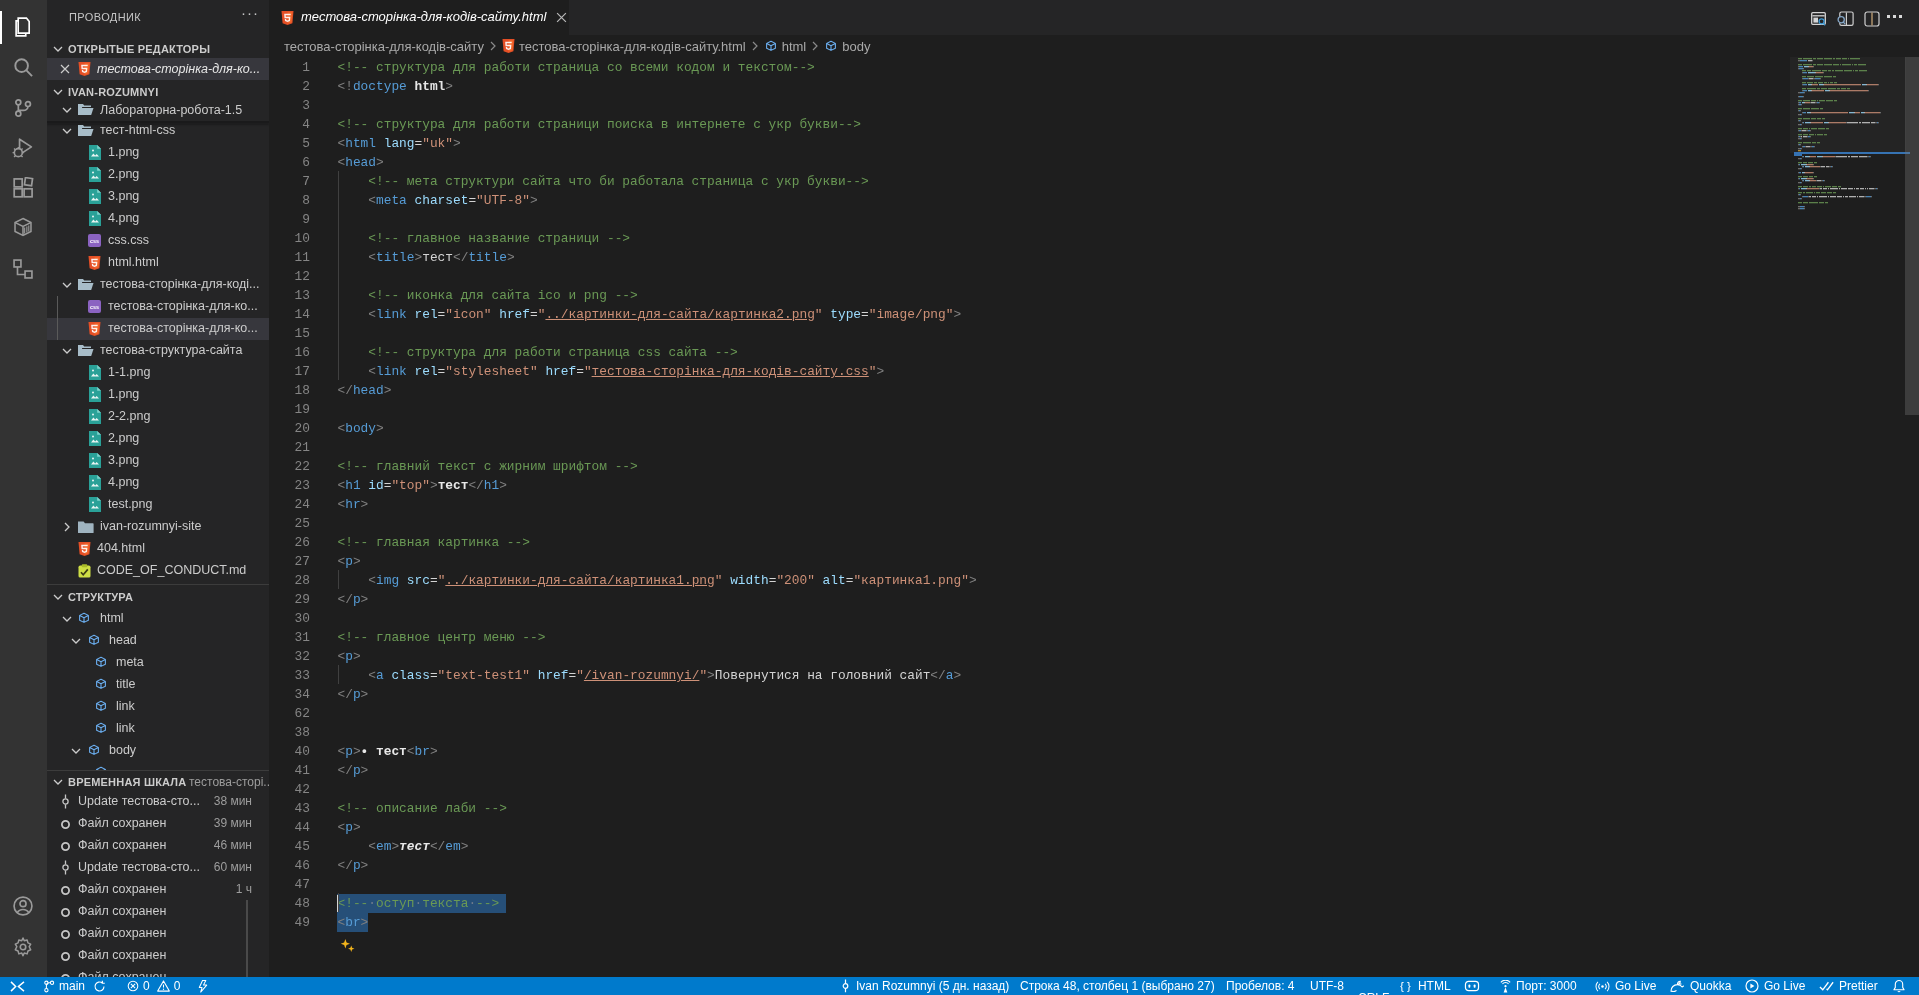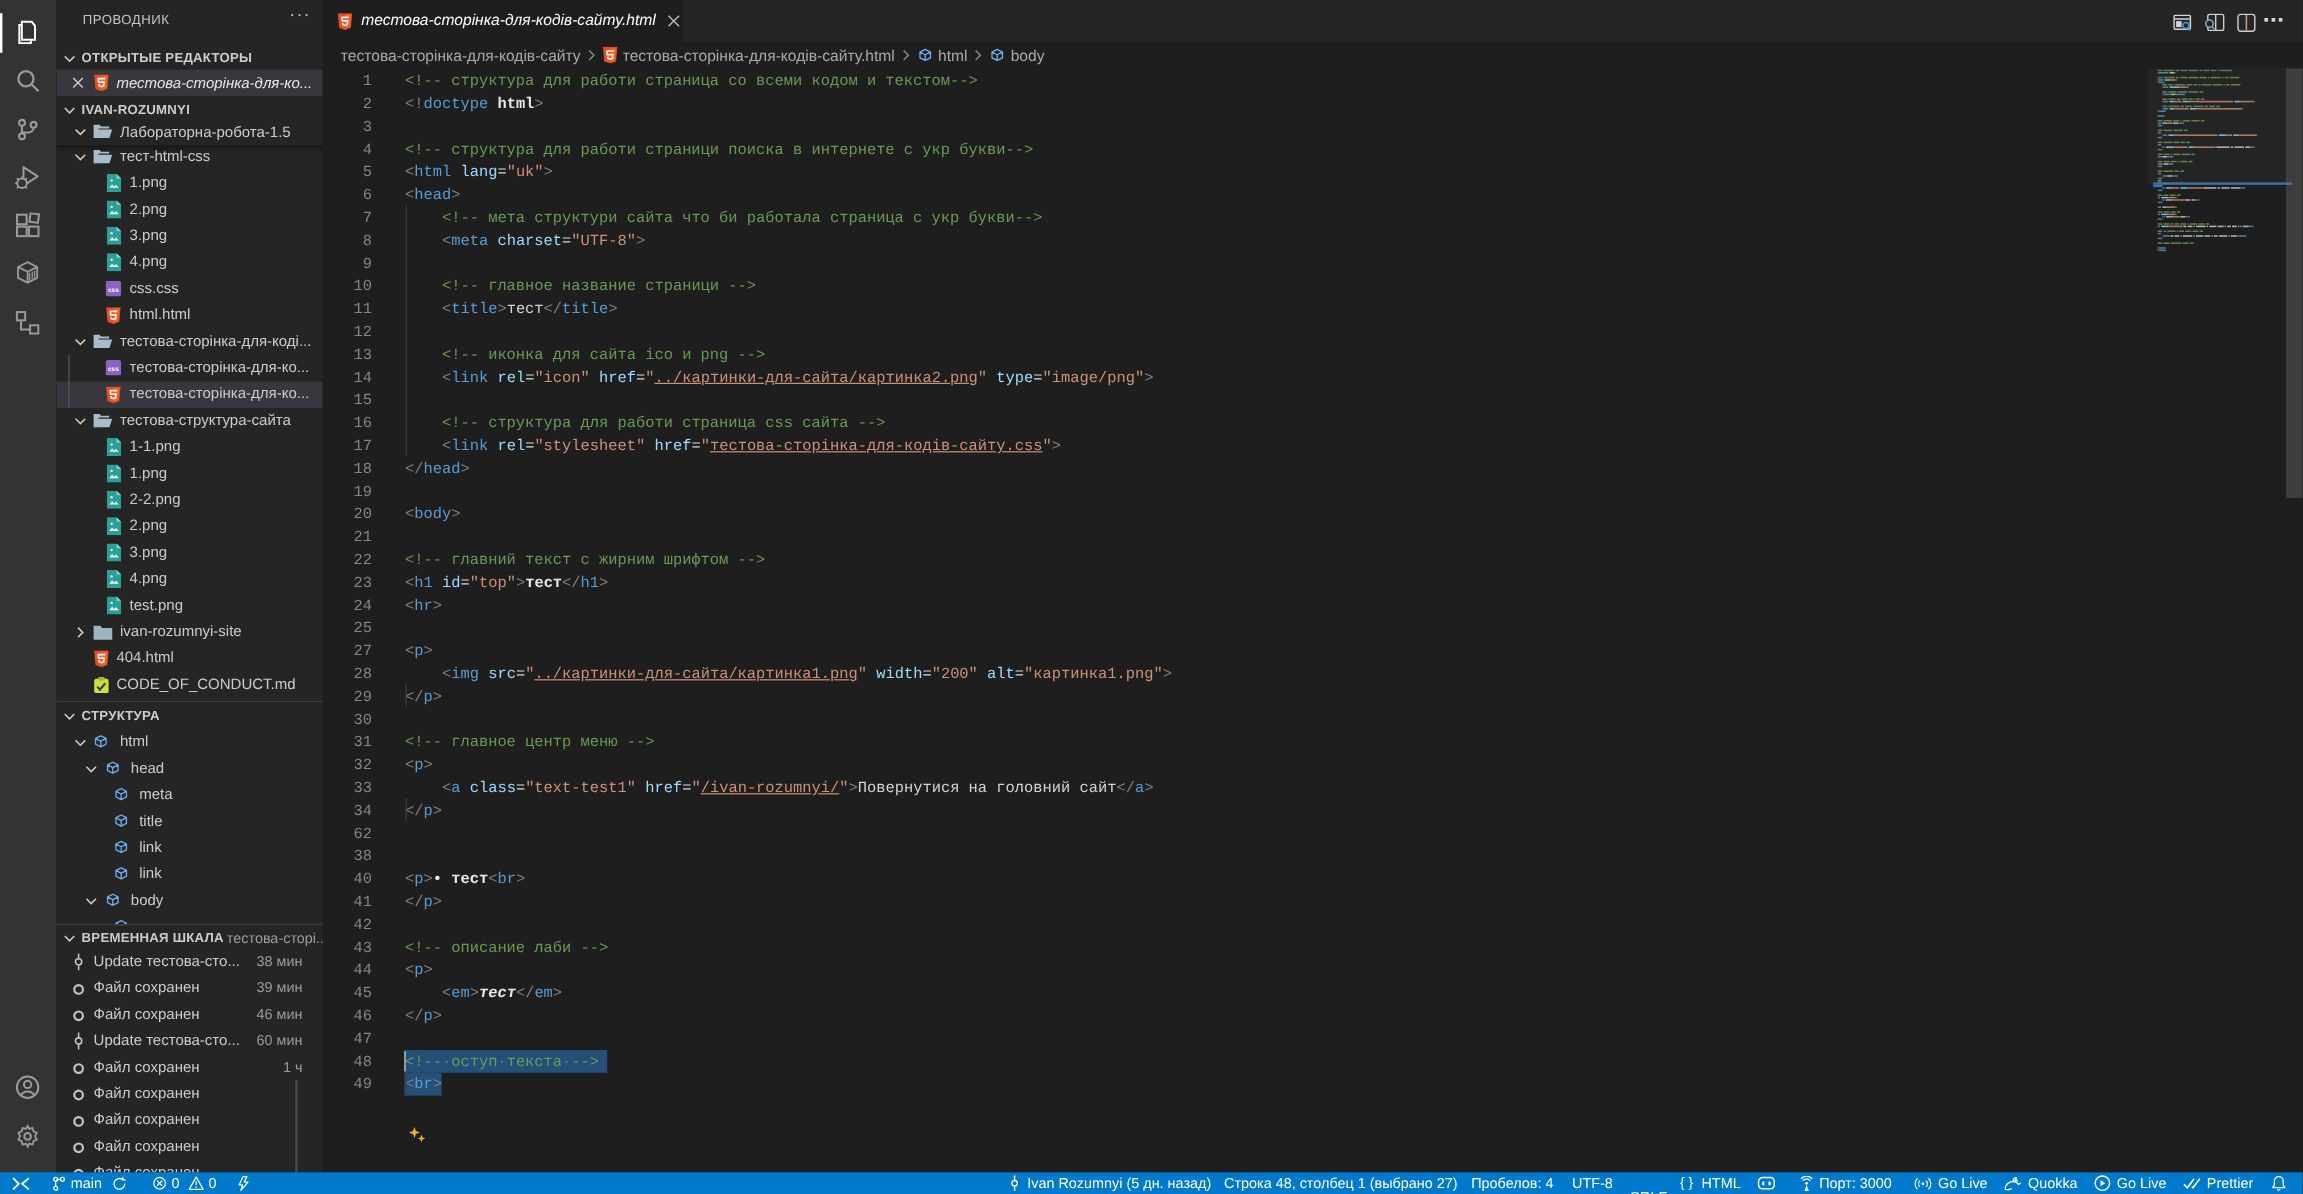--- a/index.html
+++ b/index.html
@@ -517,20 +517,21 @@
       <div class="cl"><span class="ln">16</span><span class="ct"><span style="color:#D4D4D4">&nbsp;&nbsp;&nbsp;&nbsp;</span><span style="color:#6A9955">&lt;!--&nbsp;структура&nbsp;для&nbsp;работи&nbsp;страница&nbsp;css&nbsp;сайта&nbsp;--&gt;</span></span></div>
       <div class="cl"><span class="ln">17</span><span class="ct"><span style="color:#D4D4D4">&nbsp;&nbsp;&nbsp;&nbsp;</span><span style="color:#808080">&lt;</span><span style="color:#569CD6">link</span><span style="color:#D4D4D4">&nbsp;</span><span style="color:#9CDCFE">rel</span><span style="color:#D4D4D4">=</span><span style="color:#CE9178">"stylesheet"</span><span style="color:#D4D4D4">&nbsp;</span><span style="color:#9CDCFE">href</span><span style="color:#D4D4D4">=</span><span style="color:#CE9178">"</span><span style="color:#CE9178;text-decoration:underline">тестова-сторінка-для-кодів-сайту.css</span><span style="color:#CE9178">"</span><span style="color:#808080">&gt;</span></span></div>
       <div class="cl"><span class="ln">18</span><span class="ct"><span style="color:#808080">&lt;/</span><span style="color:#569CD6">head</span><span style="color:#808080">&gt;</span></span></div>
       <div class="cl"><span class="ln">19</span><span class="ct"></span></div>
       <div class="cl"><span class="ln">20</span><span class="ct"><span style="color:#808080">&lt;</span><span style="color:#569CD6">body</span><span style="color:#808080">&gt;</span></span></div>
       <div class="cl"><span class="ln">21</span><span class="ct"></span></div>
       <div class="cl"><span class="ln">22</span><span class="ct"><span style="color:#6A9955">&lt;!--&nbsp;главний&nbsp;текст&nbsp;с&nbsp;жирним&nbsp;шрифтом&nbsp;--&gt;</span></span></div>
       <div class="cl"><span class="ln">23</span><span class="ct"><span style="color:#808080">&lt;</span><span style="color:#569CD6">h1</span><span style="color:#D4D4D4">&nbsp;</span><span style="color:#9CDCFE">id</span><span style="color:#D4D4D4">=</span><span style="color:#CE9178">"top"</span><span style="color:#808080">&gt;</span><span style="color:#D4D4D4;font-weight:bold;color:#e8e8e8">тест</span><span style="color:#808080">&lt;/</span><span style="color:#569CD6">h1</span><span style="color:#808080">&gt;</span></span></div>
       <div class="cl"><span class="ln">24</span><span class="ct"><span style="color:#808080">&lt;</span><span style="color:#569CD6">hr</span><span style="color:#808080">&gt;</span></span></div>
       <div class="cl"><span class="ln">25</span><span class="ct"></span></div>
+      <div class="cl"><span class="ln">26</span><span class="ct"><span style="color:#6A9955">&lt;!--&nbsp;главная&nbsp;картинка&nbsp;--&gt;</span></span></div>
       <div class="cl"><span class="ln">27</span><span class="ct"><span style="color:#808080">&lt;</span><span style="color:#569CD6">p</span><span style="color:#808080">&gt;</span></span></div>
       <div class="cl"><span class="ln">28</span><span class="ct"><span style="color:#D4D4D4">&nbsp;&nbsp;&nbsp;&nbsp;</span><span style="color:#808080">&lt;</span><span style="color:#569CD6">img</span><span style="color:#D4D4D4">&nbsp;</span><span style="color:#9CDCFE">src</span><span style="color:#D4D4D4">=</span><span style="color:#CE9178">"</span><span style="color:#CE9178;text-decoration:underline">../картинки-для-сайта/картинка1.png</span><span style="color:#CE9178">"</span><span style="color:#D4D4D4">&nbsp;</span><span style="color:#9CDCFE">width</span><span style="color:#D4D4D4">=</span><span style="color:#CE9178">"200"</span><span style="color:#D4D4D4">&nbsp;</span><span style="color:#9CDCFE">alt</span><span style="color:#D4D4D4">=</span><span style="color:#CE9178">"картинка1.png"</span><span style="color:#808080">&gt;</span></span></div>
       <div class="cl"><span class="ln">29</span><span class="ct"><span style="color:#808080">&lt;/</span><span style="color:#569CD6">p</span><span style="color:#808080">&gt;</span></span></div>
       <div class="cl"><span class="ln">30</span><span class="ct"></span></div>
       <div class="cl"><span class="ln">31</span><span class="ct"><span style="color:#6A9955">&lt;!--&nbsp;главное&nbsp;центр&nbsp;меню&nbsp;--&gt;</span></span></div>
       <div class="cl"><span class="ln">32</span><span class="ct"><span style="color:#808080">&lt;</span><span style="color:#569CD6">p</span><span style="color:#808080">&gt;</span></span></div>
       <div class="cl"><span class="ln">33</span><span class="ct"><span style="color:#D4D4D4">&nbsp;&nbsp;&nbsp;&nbsp;</span><span style="color:#808080">&lt;</span><span style="color:#569CD6">a</span><span style="color:#D4D4D4">&nbsp;</span><span style="color:#9CDCFE">class</span><span style="color:#D4D4D4">=</span><span style="color:#CE9178">"text-test1"</span><span style="color:#D4D4D4">&nbsp;</span><span style="color:#9CDCFE">href</span><span style="color:#D4D4D4">=</span><span style="color:#CE9178">"</span><span style="color:#CE9178;text-decoration:underline">/ivan-rozumnyi/</span><span style="color:#CE9178">"</span><span style="color:#808080">&gt;</span><span style="color:#D4D4D4">Повернутися&nbsp;на&nbsp;головний&nbsp;сайт</span><span style="color:#808080">&lt;/</span><span style="color:#569CD6">a</span><span style="color:#808080">&gt;</span></span></div>
       <div class="cl"><span class="ln">34</span><span class="ct"><span style="color:#808080">&lt;/</span><span style="color:#569CD6">p</span><span style="color:#808080">&gt;</span></span></div>
       <div class="cl"><span class="ln">62</span><span class="ct"></span></div>
       <div class="cl"><span class="ln">38</span><span class="ct"></span></div>

